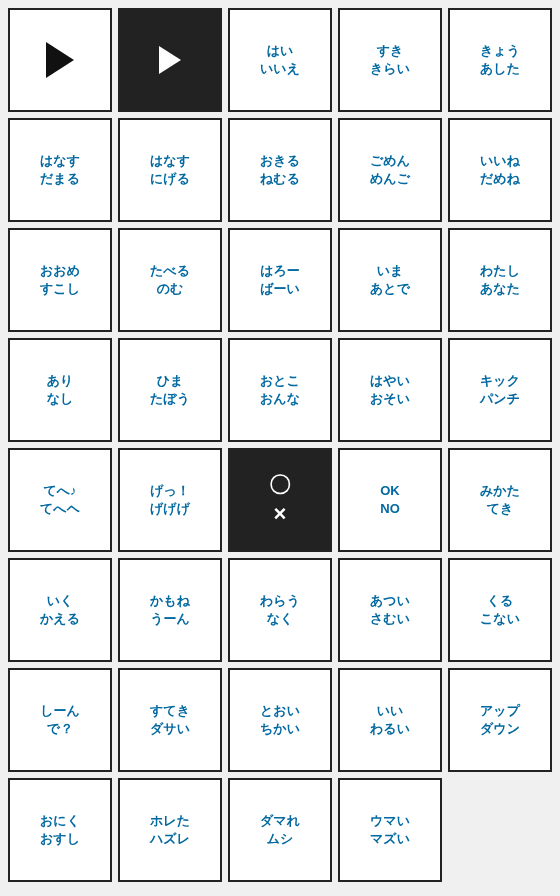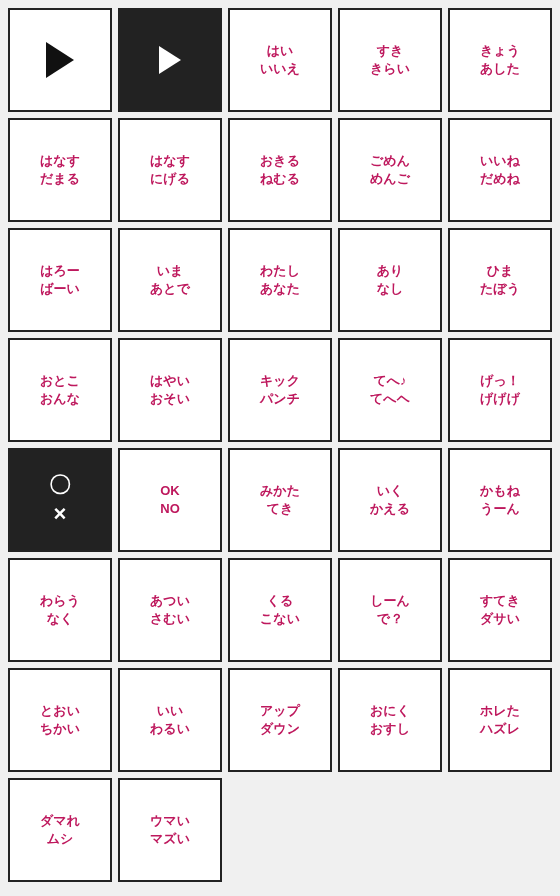--- a/index.html
+++ b/index.html
@@ -30,21 +30,21 @@
       display: flex;
       align-items: center;
       justify-content: center;
       position: relative;
       cursor: pointer;
       user-select: none;
     }
     .cell-text {
       font-size: 13px;
       font-weight: bold;
-      color: #be185d;
+      color: #0369a1;
       text-align: center;
       line-height: 1.4;
       white-space: pre-line;
     }
     .cell-dark {
       background: #222;
     }
     .cell-dark .cell-text {
       color: #fff;
     }
@@ -109,20 +109,28 @@
       </div>
       <div class="cell">
         <span class="cell-text">ごめん
 めんご</span>
       </div>
       <div class="cell">
         <span class="cell-text">いいね
 だめね</span>
       </div>
       <div class="cell">
+        <span class="cell-text">おおめ
+すこし</span>
+      </div>
+      <div class="cell">
+        <span class="cell-text">たべる
+のむ</span>
+      </div>
+      <div class="cell">
         <span class="cell-text">はろー
 ばーい</span>
       </div>
       <div class="cell">
         <span class="cell-text">いま
 あとで</span>
       </div>
       <div class="cell">
         <span class="cell-text">わたし
 あなた</span>

